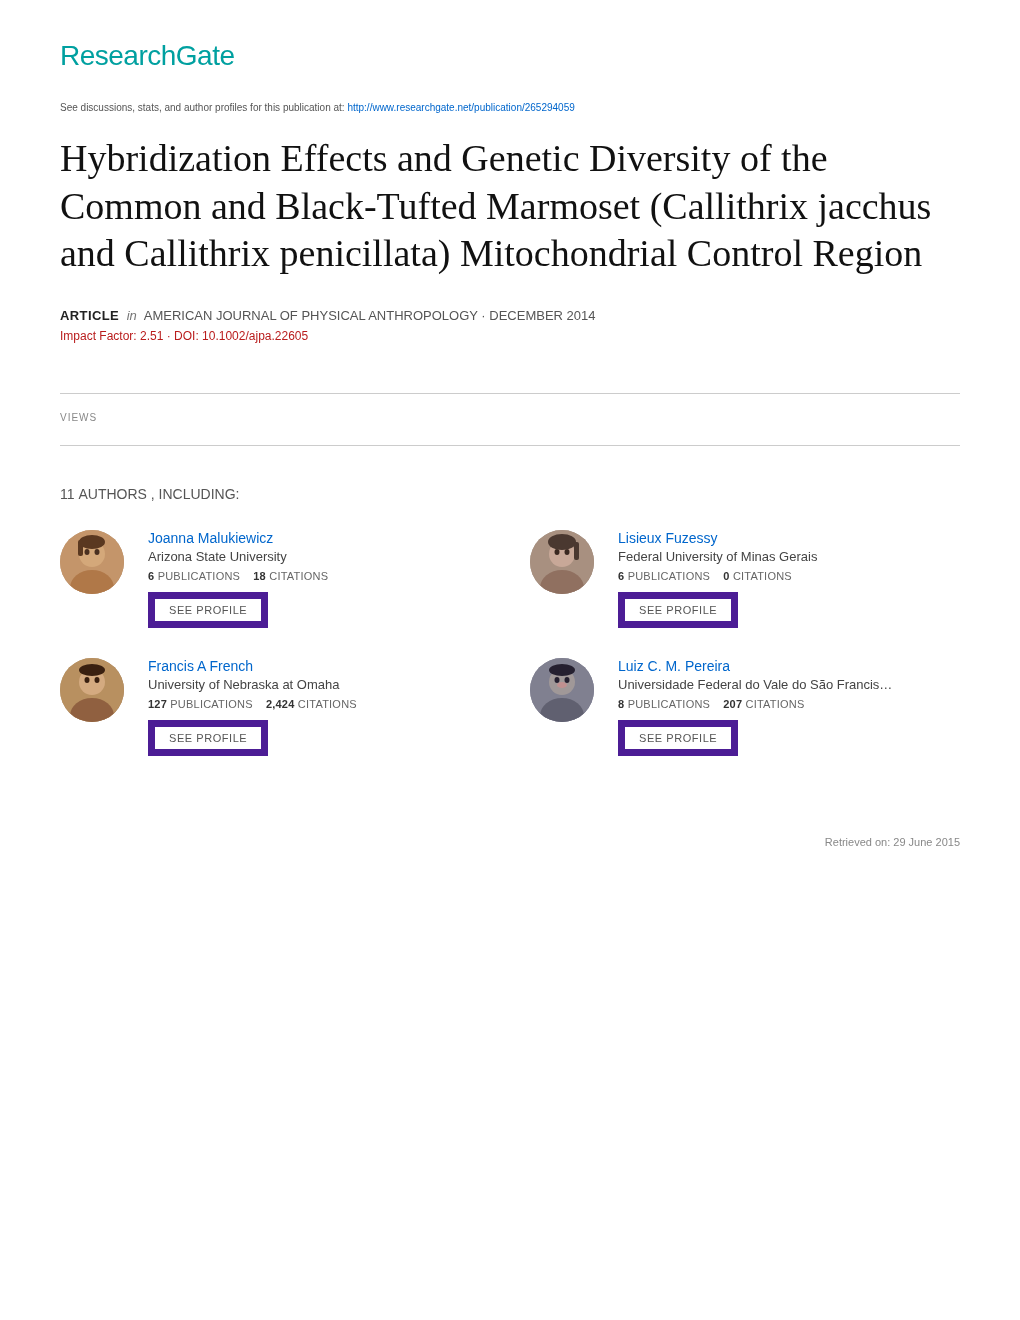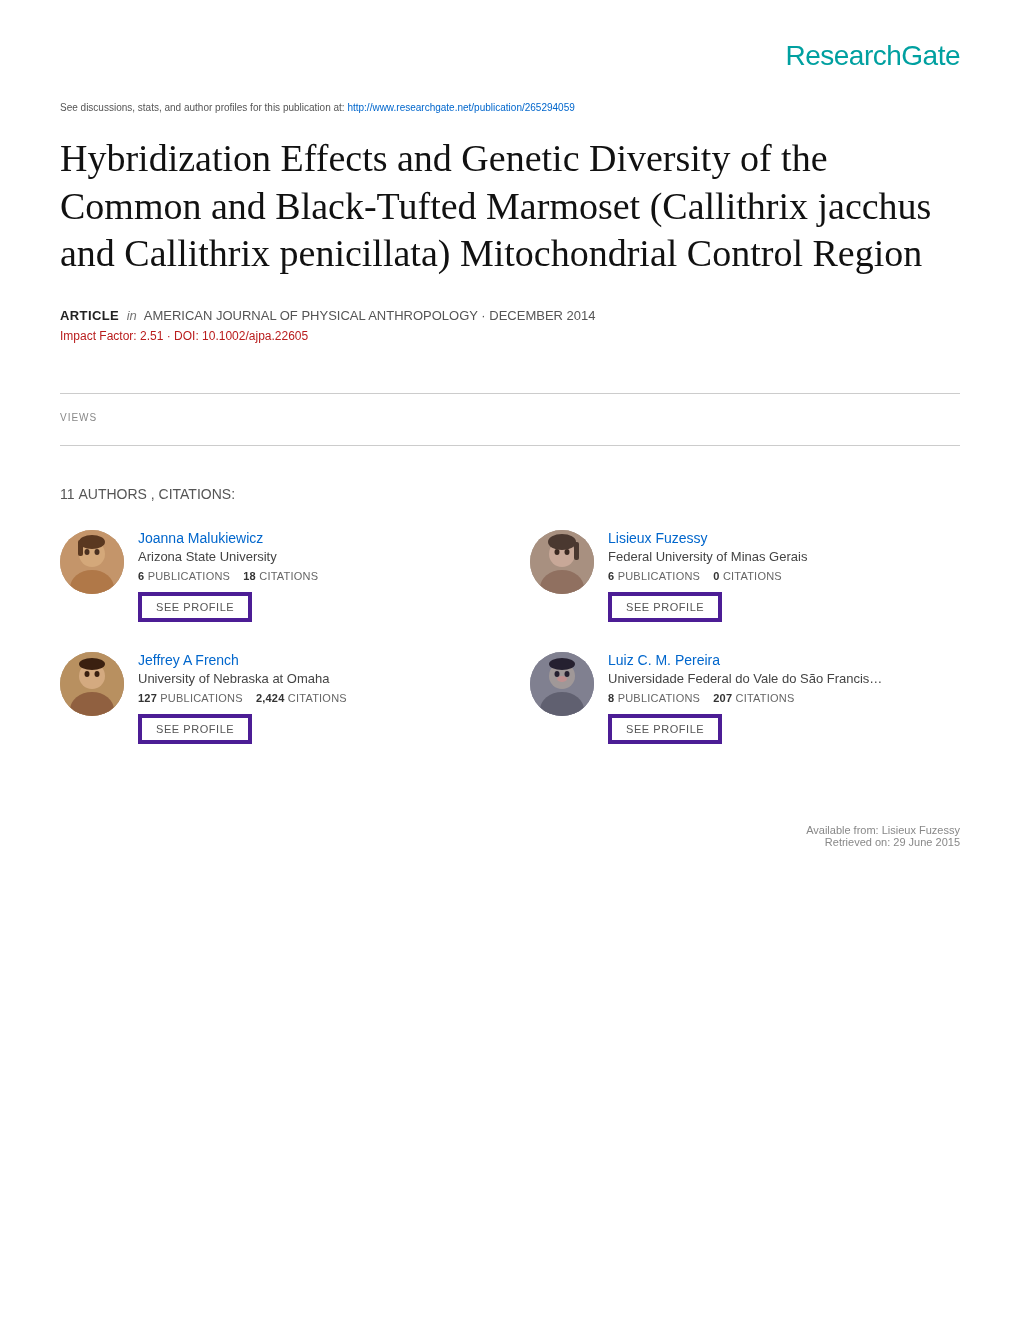--- a/index.html
+++ b/index.html
@@ -6,21 +6,20 @@
     body {
       font-family: Georgia, 'Times New Roman', serif;
       background: #fff;
       color: #222;
       width: 1020px;
       min-height: 1320px;
       padding: 40px 60px 60px 60px;
     }
     .header {
       display: flex;
-      justify-content: flex-end;
       margin-bottom: 30px;
     }
     .logo {
       font-family: Arial, sans-serif;
       font-size: 28px;
       color: #00a0a0;
       font-weight: normal;
       letter-spacing: -0.5px;
     }
     .logo span.research { color: #00a0a0; }
@@ -119,21 +118,21 @@
     .authors-grid {
       display: grid;
       grid-template-columns: 1fr 1fr;
       gap: 30px 40px;
     }
 
     .author-card {
       display: flex;
       flex-direction: row;
       align-items: flex-start;
-      gap: 14px;
+      gap: 24px;
     }
 
     .author-avatar {
       width: 64px;
       height: 64px;
       border-radius: 50%;
       overflow: hidden;
       flex-shrink: 0;
       background: #c8b89a;
     }
@@ -176,21 +175,21 @@
       font-weight: bold;
       color: #333;
     }
 
     .see-profile-btn {
       display: inline-block;
       font-family: Arial, sans-serif;
       font-size: 11px;
       letter-spacing: 0.05em;
       color: #555;
-      border: 4px solid #4c1d95;
+      border: 7px solid #4c1d95;
       padding: 5px 14px;
       text-transform: uppercase;
       cursor: pointer;
       background: #fff;
       text-decoration: none;
       font-weight: normal;
     }
 
     .footer-note {
       font-family: Arial, sans-serif;
@@ -236,21 +235,21 @@
 
 <div class="stats-row">
   <div class="stat-block">
     <div class="stat-label">VIEWS</div>
   </div>
 </div>
 
 <div class="authors-heading">
   <span>11</span>
   <span>AUTHORS</span>
-  <span>, CITATIONS:</span>
+  <span>, INCLUDING:</span>
 </div>
 
 <div class="authors-grid">
 
   <div class="author-card">
     <div class="author-avatar av1">
       <svg viewBox="0 0 64 64" xmlns="http://www.w3.org/2000/svg">
         <rect width="64" height="64" fill="#c4956a"></rect>
         <ellipse cx="32" cy="24" rx="13" ry="13" fill="#d4a87a"></ellipse>
         <ellipse cx="32" cy="58" rx="22" ry="18" fill="#b07848"></ellipse>
@@ -306,21 +305,21 @@
       <svg viewBox="0 0 64 64" xmlns="http://www.w3.org/2000/svg">
         <rect width="64" height="64" fill="#b89060"></rect>
         <ellipse cx="32" cy="24" rx="13" ry="13" fill="#d4aa80"></ellipse>
         <ellipse cx="32" cy="58" rx="22" ry="18" fill="#906040"></ellipse>
         <ellipse cx="27" cy="22" rx="2.5" ry="3" fill="#3a2010"></ellipse>
         <ellipse cx="37" cy="22" rx="2.5" ry="3" fill="#3a2010"></ellipse>
         <ellipse cx="32" cy="12" rx="13" ry="6" fill="#3a2010"></ellipse>
       </svg>
     </div>
     <div class="author-info">
-      <a class="author-name">Jeffrey A French</a>
+      <a class="author-name">Francis A French</a>
       <div class="author-institution">University of Nebraska at Omaha</div>
       <div class="author-stats">
         <span class="pub-count">127</span>
         <span>PUBLICATIONS</span>
         &nbsp;&nbsp;
         <span class="cit-count">2,424</span>
         <span>CITATIONS</span>
       </div>
       <button class="see-profile-btn">SEE PROFILE</button>
     </div>
@@ -348,15 +347,14 @@
         <span class="cit-count">207</span>
         <span>CITATIONS</span>
       </div>
       <button class="see-profile-btn">SEE PROFILE</button>
     </div>
   </div>
 
 </div>
 
 <div class="footer-note">
-  <div>Available from: Lisieux Fuzessy</div>
   <div>Retrieved on: 29 June 2015</div>
 </div>
 
 </body></html>

